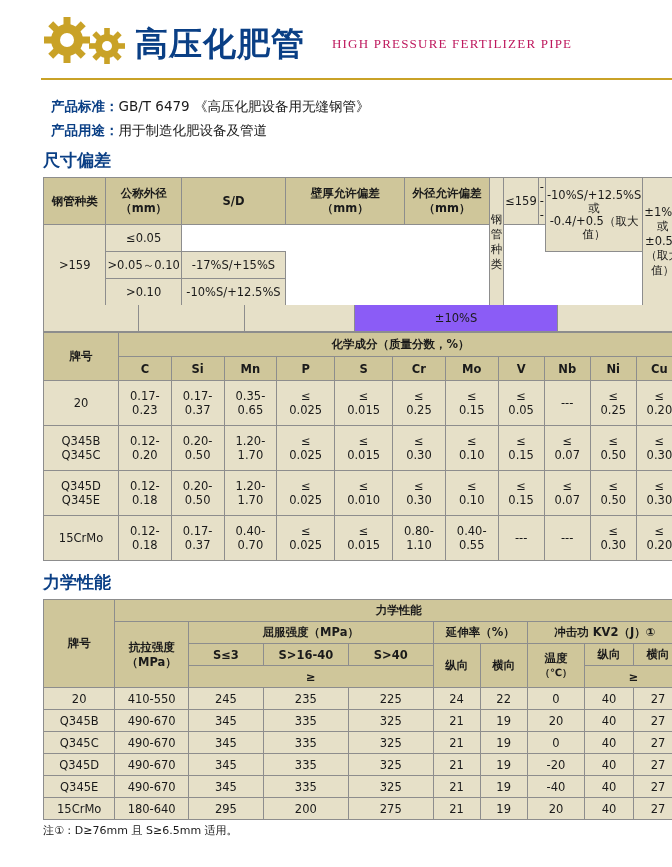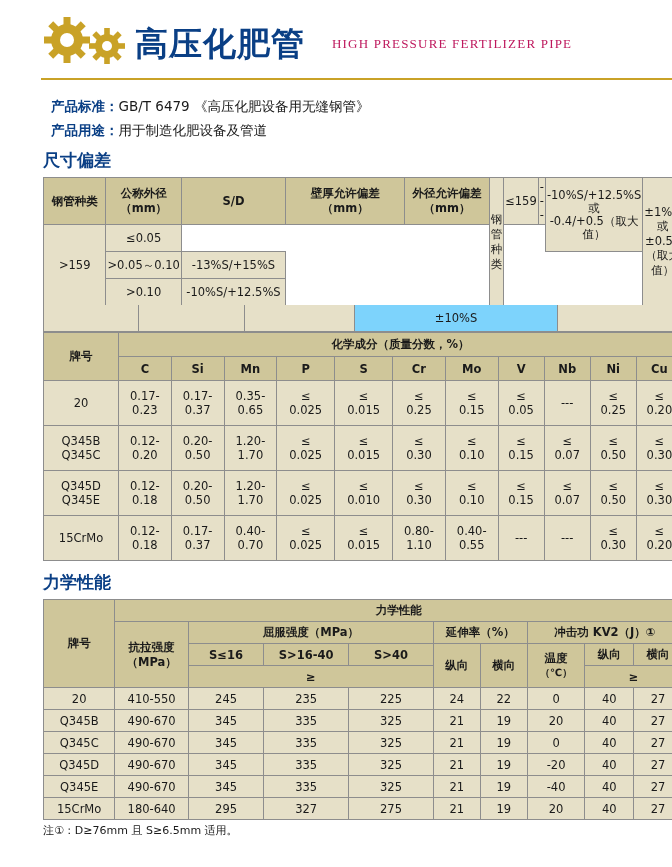--- a/index.html
+++ b/index.html
@@ -121,35 +121,35 @@
           <div>±1%D 或±0.50</div>
           <div>（取大值）</div>
         </td>
       </tr>
       <tr>
         <td rowspan="3">&gt;159</td>
         <td>≤0.05</td>
       </tr>
       <tr>
         <td>&gt;0.05～0.10</td>
-        <td>-13%S/+15%S</td>
+        <td>-17%S/+15%S</td>
       </tr>
       <tr>
         <td>&gt;0.10</td>
         <td>-10%S/+12.5%S</td>
       </tr>
     </tbody>
   </table>
   <table class="t1" style="margin-top:-1px">
     <tbody>
       <tr>
         <td style="width:95px;background:#e6e0c8;border-top:none">&nbsp;</td>
         <td style="width:105px;background:#e6e0c8;border-top:none">&nbsp;</td>
         <td style="width:110px;background:#e6e0c8;border-top:none">&nbsp;</td>
-        <td style="width:205px;background:#7dd3fc;border-top:none">±10%S</td>
+        <td style="width:205px;background:#8b5cf6;border-top:none">±10%S</td>
         <td style="width:125px;background:#e6e0c8;border-top:none">&nbsp;</td>
       </tr>
     </tbody>
   </table>
 
   <table class="t2">
     <tbody>
       <tr>
         <td class="hd" rowspan="2" style="width:72px">牌号</td>
         <td class="hd" colspan="11">化学成分（质量分数，%）</td>
@@ -369,21 +369,21 @@
       <tr>
         <td class="hd" rowspan="3" style="width:72px">
           <div>抗拉强度</div>
           <div>（MPa）</div>
         </td>
         <td class="hd" colspan="3">屈服强度（MPa）</td>
         <td class="hd" colspan="2">延伸率（%）</td>
         <td class="hd" colspan="3">冲击功 KV2（J）①</td>
       </tr>
       <tr>
-        <td class="hd" style="width:75px">S≤16</td>
+        <td class="hd" style="width:75px">S≤3</td>
         <td class="hd" style="width:85px">S&gt;16-40</td>
         <td class="hd" style="width:85px">S&gt;40</td>
         <td class="hd" rowspan="2" style="width:46px">纵向</td>
         <td class="hd" rowspan="2" style="width:46px">横向</td>
         <td class="hd" rowspan="2" style="width:56px">
           <div>温度</div>
           <div class="small">（℃）</div>
         </td>
         <td class="hd" style="width:48px">纵向</td>
         <td class="hd" style="width:48px">横向</td>
@@ -450,21 +450,21 @@
         <td>21</td>
         <td>19</td>
         <td>-40</td>
         <td>40</td>
         <td>27</td>
       </tr>
       <tr>
         <td>15CrMo</td>
         <td>180-640</td>
         <td>295</td>
-        <td>327</td>
+        <td>200</td>
         <td>275</td>
         <td>21</td>
         <td>19</td>
         <td>20</td>
         <td>40</td>
         <td>27</td>
       </tr>
     </tbody>
   </table>
 

